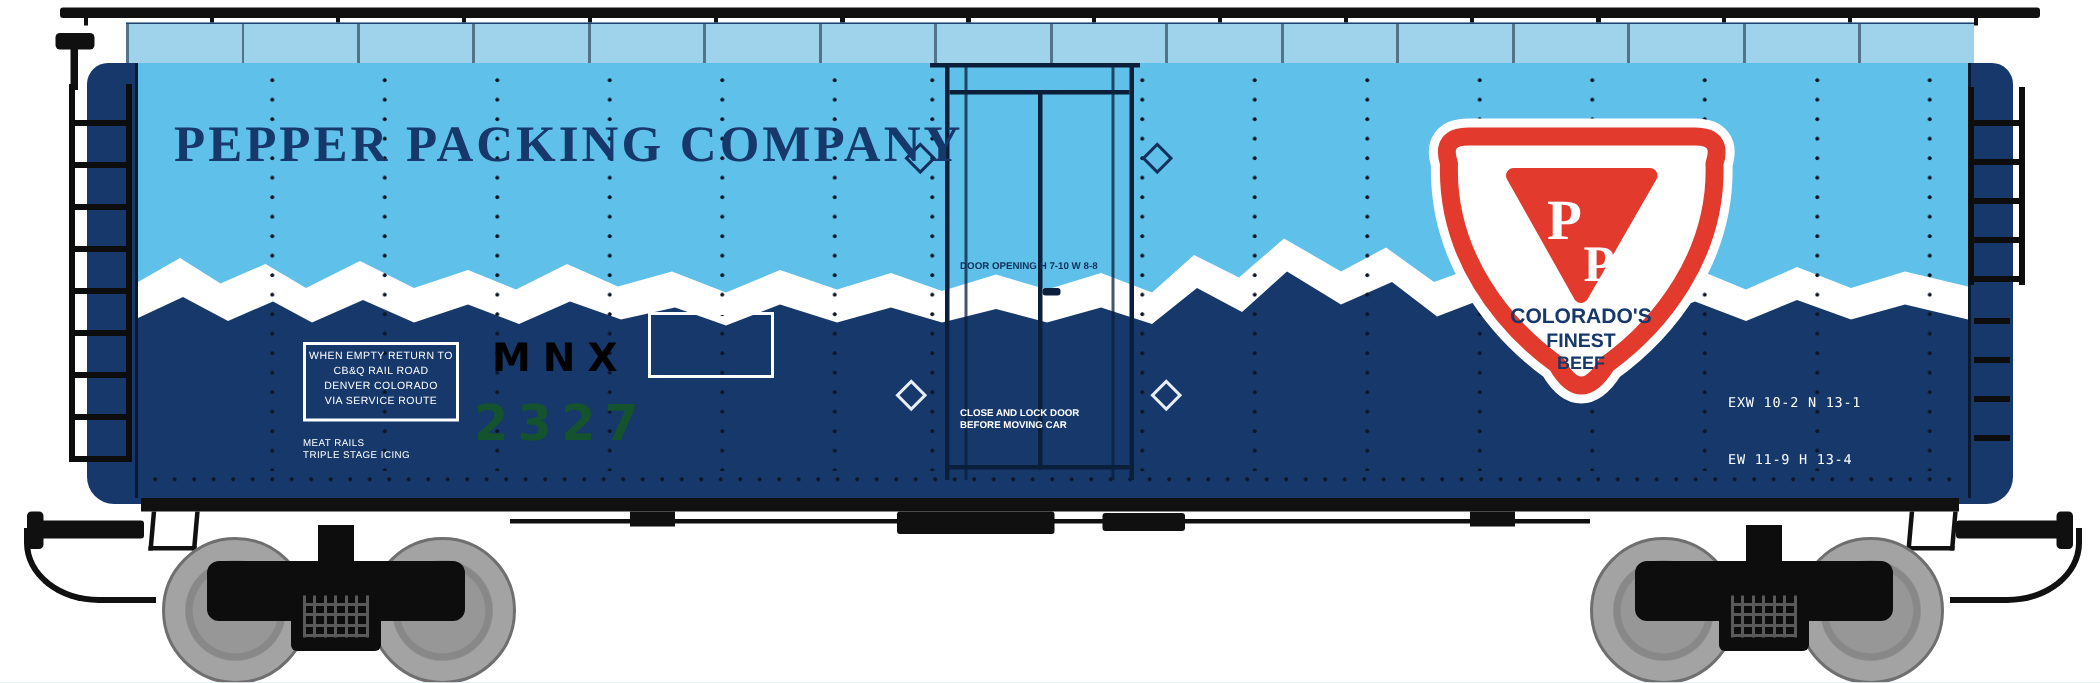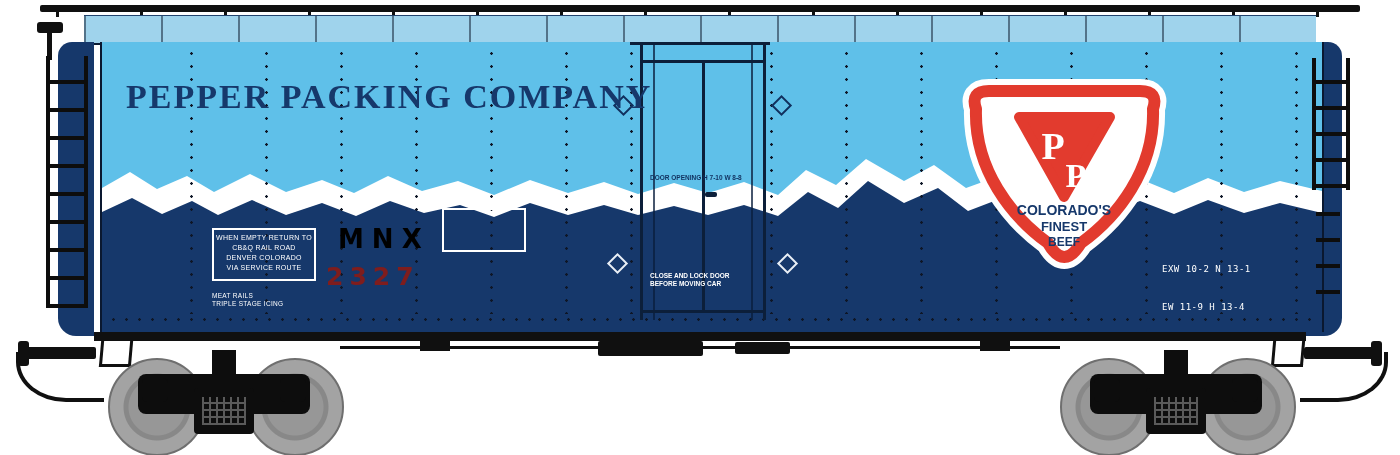--- a/index.html
+++ b/index.html
@@ -25,21 +25,21 @@
   .ladder{border-left:4px solid #0d0d0d;border-right:4px solid #0d0d0d;}
   .ladder-left{left:46px;top:56px;width:34px;height:252px;
      background:repeating-linear-gradient(to bottom,transparent 0 24px,#0d0d0d 24px 28px);}
   .ladder-right{left:1312px;top:58px;width:30px;height:132px;
      background:repeating-linear-gradient(to bottom,transparent 0 22px,#0d0d0d 22px 26px);}
   .grabs-right{left:1316px;top:212px;width:24px;height:96px;
      background:repeating-linear-gradient(to bottom,#0d0d0d 0 4px,transparent 4px 26px);}
 
   
   .body{left:90px;top:42px;width:1220px;height:290px;background:var(--c-sky,#5fc0e9);
-     overflow:hidden;border-left:2px solid #0a1830;border-right:2px solid #0a1830;margin-left:10px;}
+     overflow:hidden;border-left:2px solid #0a1830;border-right:2px solid #0a1830;}
   .mountains{left:0;top:0;width:100%;height:100%;}
 
   .rivets{width:3px;top:10px;height:262px;
      background-image:radial-gradient(circle at 1.5px 1.5px,#0e1626 1.1px,transparent 1.5px);
      background-size:3px 13px;background-repeat:repeat-y;}
   .rivets-h{left:10px;top:276px;width:1200px;height:3px;
      background-image:radial-gradient(circle at 1.5px 1.5px,#0e1626 1.1px,transparent 1.5px);
      background-size:13px 3px;background-repeat:repeat-x;}
 
   
@@ -59,21 +59,21 @@
   
   .company{left:24px;top:36px;width:600px;color:var(--c-navy,#16386b);
      font-family:"Liberation Serif",serif;font-weight:bold;font-size:34px;letter-spacing:2px;white-space:nowrap;}
   .location{left:140px;top:92px;width:266px;text-align:center;color:#fff;font-weight:bold;
      font-size:17px;letter-spacing:5px;white-space:nowrap;}
   .return-box{left:110px;top:186px;width:100px;height:46px;border:2px solid #fff;
      color:#fff;text-align:center;font-size:7px;line-height:10px;padding-top:3px;letter-spacing:.3px;}
   .meat{left:110px;top:250px;color:#fff;font-size:6.5px;line-height:8px;letter-spacing:.3px;}
   .mark{left:236px;top:182px;color:#000000;font-weight:bold;font-size:26px;letter-spacing:8px;
      font-family:"DejaVu Sans",sans-serif;}
-  .number{left:224px;top:220px;color:#7f1d1d;font-weight:bold;font-size:25px;letter-spacing:6px;
+  .number{left:224px;top:220px;color:#14532d;font-weight:bold;font-size:33px;letter-spacing:6px;
      font-family:"DejaVu Sans",sans-serif;}
   .placard{left:340px;top:166px;width:80px;height:40px;border:2.5px solid #fff;}
   .capacity{left:335px;top:216px;color:#fff;font-family:"DejaVu Sans Mono",monospace;
      font-weight:bold;font-size:12px;line-height:14px;white-space:pre;}
   .door-opening{left:548px;top:132px;width:120px;color:#11305e;font-size:6.5px;line-height:8px;font-weight:bold;}
   .door-warning{left:548px;top:230px;width:120px;color:#fff;font-size:6.5px;line-height:8px;font-weight:bold;}
   .dims{left:1060px;top:196px;color:#fff;font-family:"DejaVu Sans Mono",monospace;
      font-size:9px;line-height:12.5px;letter-spacing:.5px;white-space:pre;}
 
   .logo{left:855px;top:33px;width:215px;height:200px;}

